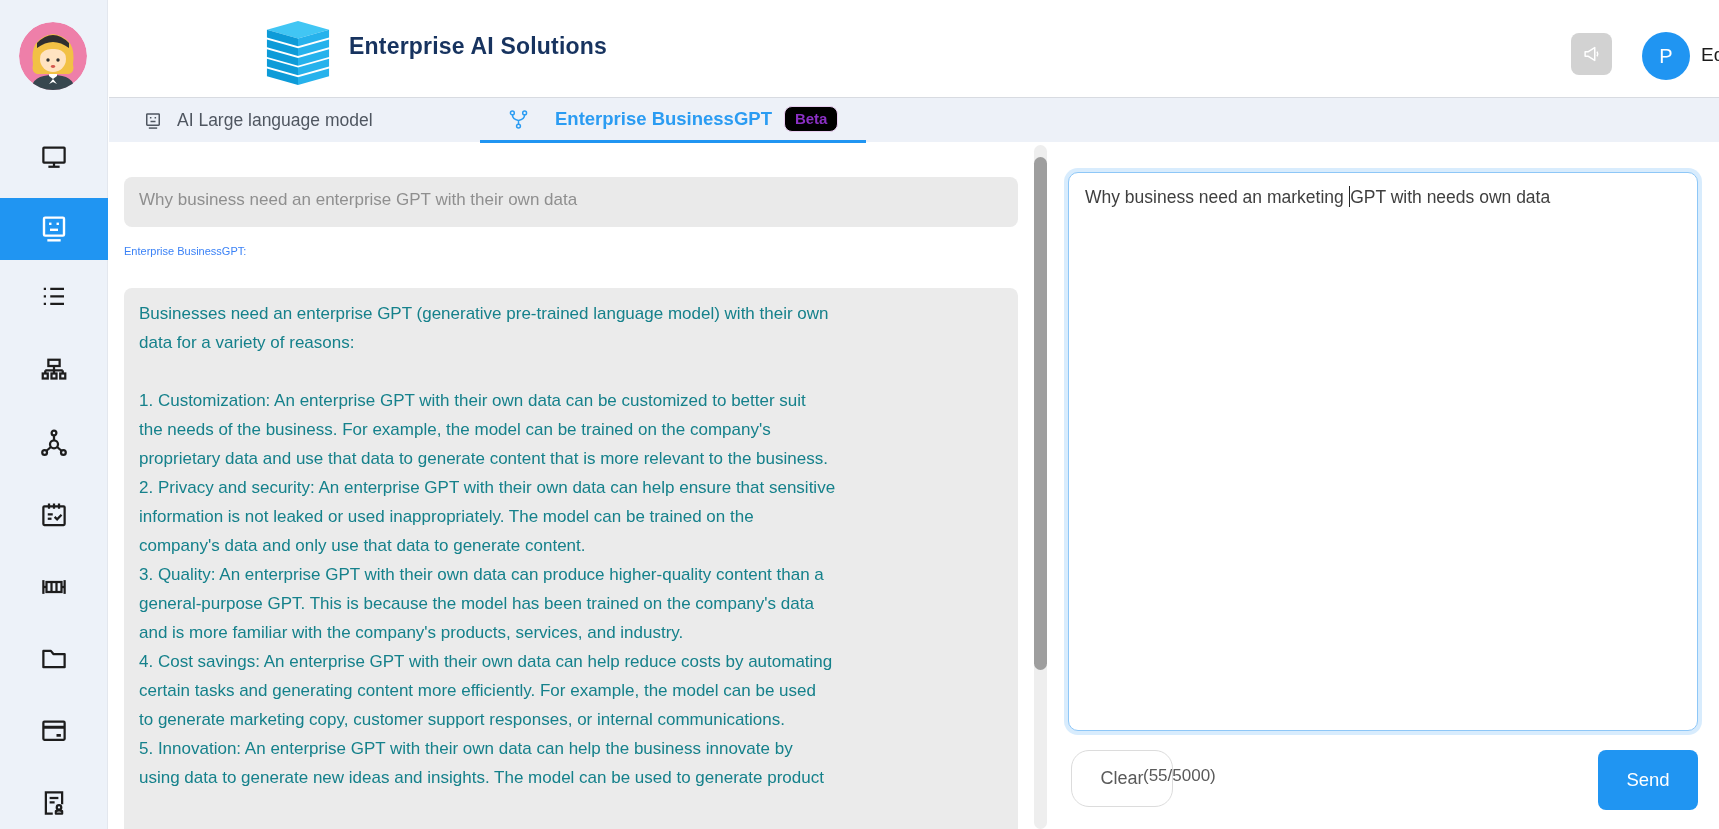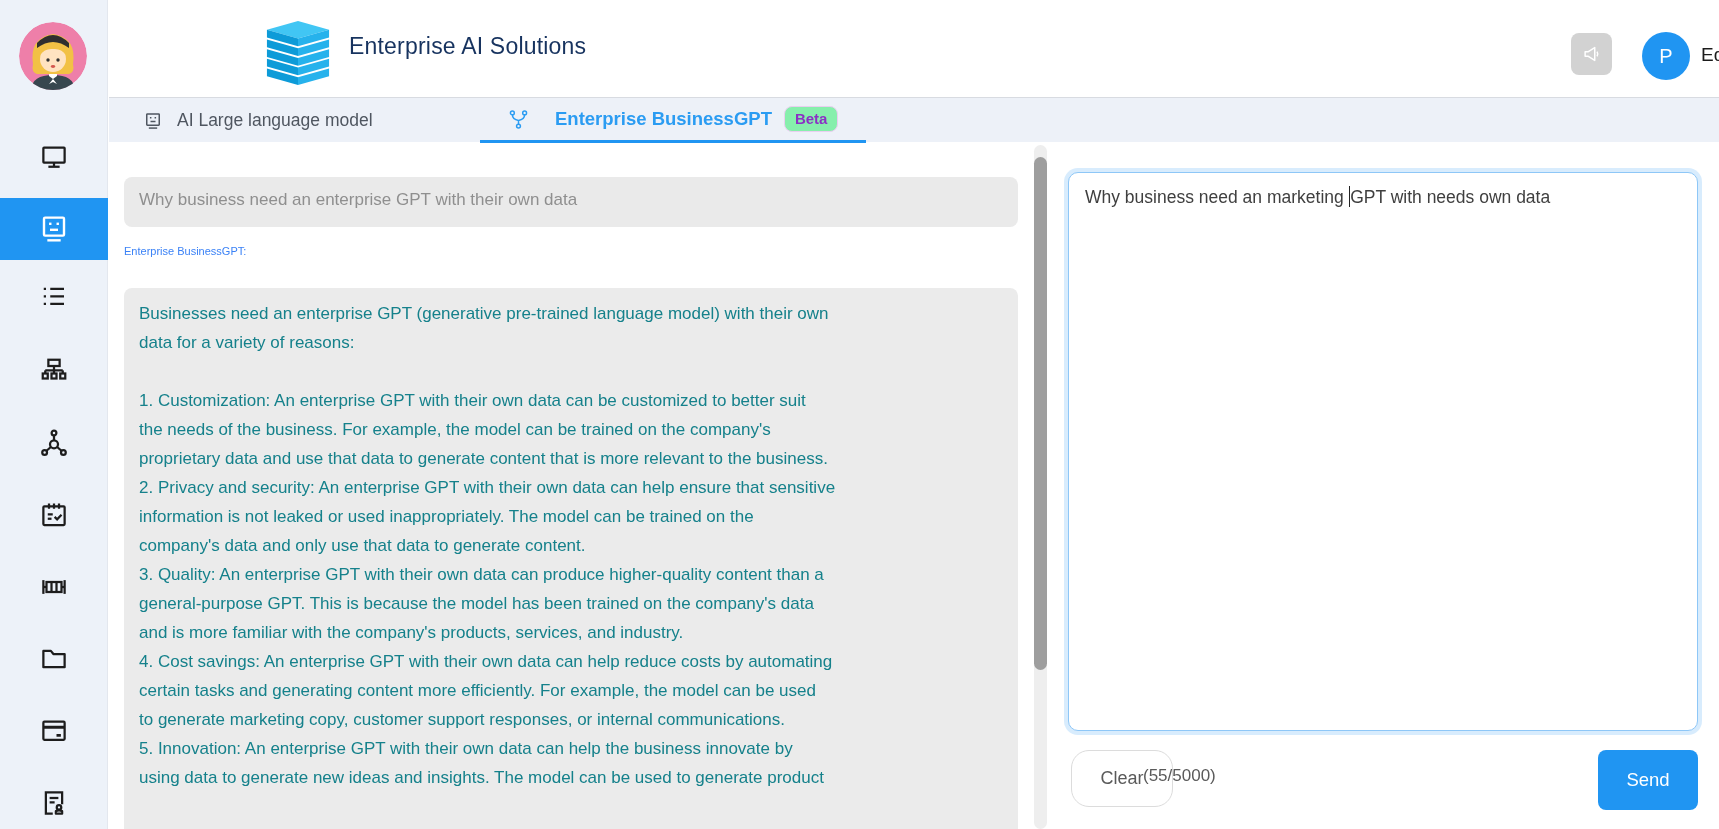--- a/index.html
+++ b/index.html
@@ -11,35 +11,35 @@
   
   #sidebar { left:0; top:0; width:108px; height:829px; background:#edf2f9; border-right:1px solid #e3e7ee; }
   .avatar-wrap { left:19px; top:22px; width:68px; height:68px; border-radius:50%; overflow:hidden; cursor:pointer; }
   .nav-item { left:0; width:108px; height:62px; display:flex; align-items:center; justify-content:center; cursor:pointer; }
   .nav-item.active { background:#2095f2; }
   .nav-item svg { stroke:#1d1d1d; }
   .nav-item.active svg { stroke:#ffffff; }
 
   
   #header { left:109px; top:0; width:1610px; height:97px; background:#fff; }
-  #app-title { left:240px; top:33px; font-size:23px; font-weight:400; color:#17335f; letter-spacing:.2px; }
+  #app-title { left:240px; top:33px; font-size:23px; font-weight:700; color:#17335f; letter-spacing:.2px; }
   #announce-btn { left:1462px; top:33px; width:41px; height:42px; background:#d2d2d2; border-radius:8px;
     display:flex; align-items:center; justify-content:center; cursor:pointer; }
   #user-avatar { left:1533px; top:32px; width:48px; height:48px; border-radius:50%; background:#2095f2;
     color:#fff; font-size:20px; display:flex; align-items:center; justify-content:center; cursor:pointer; }
   #user-name { left:1592px; top:44px; font-size:19px; color:#1b1b1b; cursor:pointer; }
 
   
   #tabbar { left:109px; top:97px; width:1610px; height:45px; background:#edf1f8; border-top:1px solid #d8dbe1; }
   .tab { position:absolute; top:0; height:45px; display:flex; align-items:center; cursor:pointer; }
   #tab-llm { left:34px; }
   #tab-llm .tab-label { margin-left:14px; font-size:17.5px; color:#4f5660; }
   #tab-gpt { left:371px; padding:0 28px; border-bottom:3px solid #2095f2; }
   #tab-gpt .tab-label { margin-left:26px; font-size:18.5px; font-weight:bold; color:#2b9cf2; }
-  #beta-badge { margin-left:12px; padding:3px 10px 4px; background:#86efac; border:1px solid #e9cff0;
+  #beta-badge { margin-left:12px; padding:3px 10px 4px; background:#000000; border:1px solid #e9cff0;
     border-radius:8px; font-size:15px; font-weight:bold; color:#8b30c5; }
 
   
   #question-bubble { left:124px; top:177px; width:894px; height:50px; background:#eaeaea; border-radius:8px;
     padding:13px 15px; font-size:17px; color:#8f8f8f; white-space:nowrap; overflow:hidden; }
   #model-label { left:124px; top:245px; font-size:11px; color:#3b82f6; }
   #response-bubble { left:124px; top:288px; width:894px; height:560px; background:#ebebeb; border-radius:8px;
     padding:11px 15px; font-size:17px; line-height:29px; color:#15818b; white-space:pre-line; overflow:hidden; }
 
   

